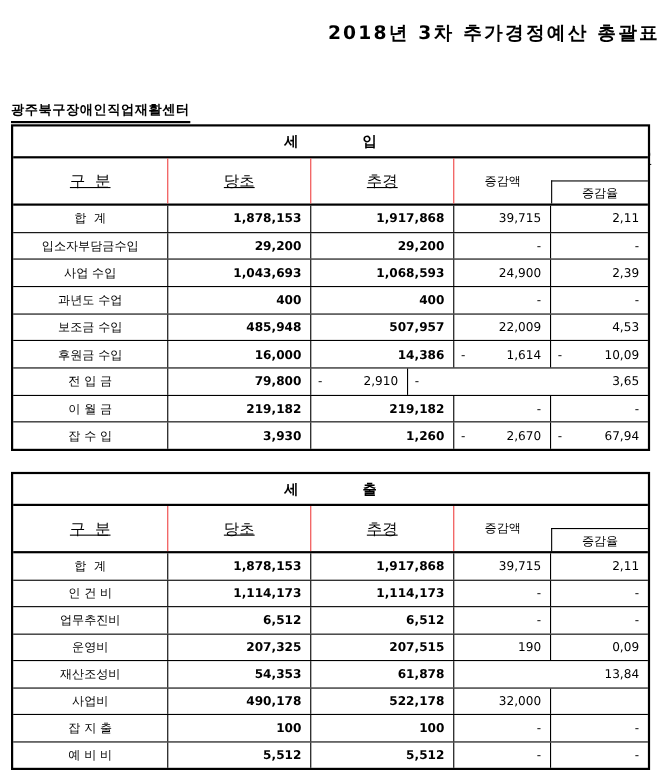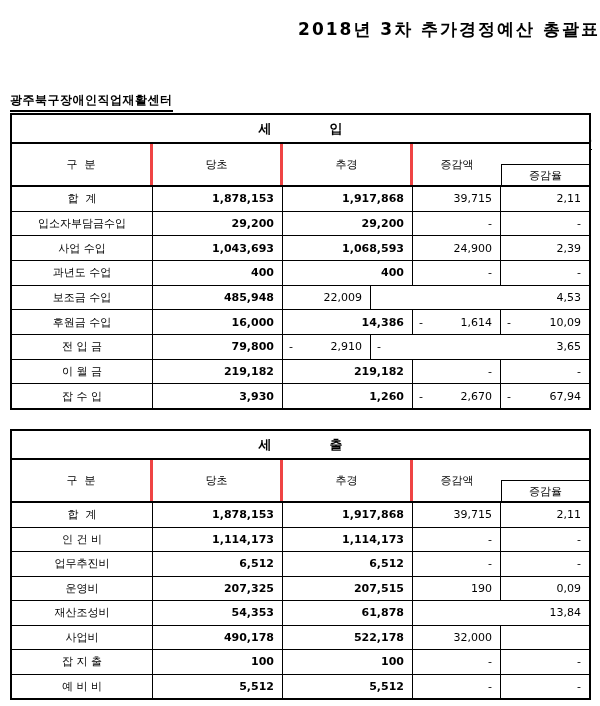--- a/index.html
+++ b/index.html
@@ -40,22 +40,23 @@
     display:flex; align-items:center; justify-content:center; gap:58px;
     font-size:13px; font-weight:bold;
   }
   .t-header {
     flex:0 0 43px;
     border-bottom:2px solid #000;
     display:flex; position:relative;
   }
   .h-cell {
     display:flex; align-items:center; justify-content:center;
-    font-size:11px; white-space:pre;
-    border-right:3px solid #ef4444;
+    font-size:14px; white-space:pre;
+    border-right:1px solid #ef4444;
+    text-decoration:underline;
   }
   .hc1 { width:141px; }
   .hc2, .hc3 { width:130px; }
   .h-change { flex:1; position:relative; }
   .h-amount {
     position:absolute; left:0; top:0; width:88px; height:100%;
     display:flex; align-items:center; justify-content:center;
     font-size:11px;
   }
   .h-rate {
@@ -149,20 +150,21 @@
           <span>-</span>
         </div>
       <div class="c c5 split">
           <span class="minus"></span>
           <span>-</span>
         </div>
     </div>
     <div class="row">
       <div class="c c1">보조금 수입</div>
       <div class="c c2">485,948</div>
+      <div class="c c3">507,957</div>
       <div class="c c4 split">
           <span class="minus"></span>
           <span>22,009</span>
         </div>
       <div class="c c5 split">
           <span class="minus"></span>
           <span>4,53</span>
         </div>
     </div>
     <div class="row">

